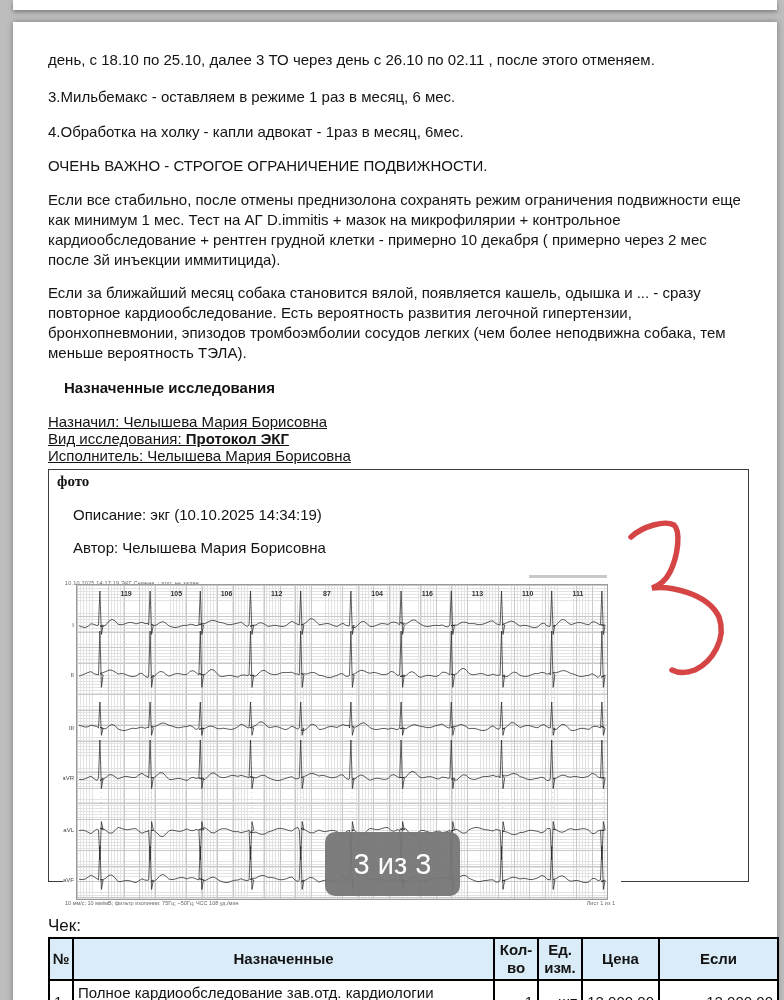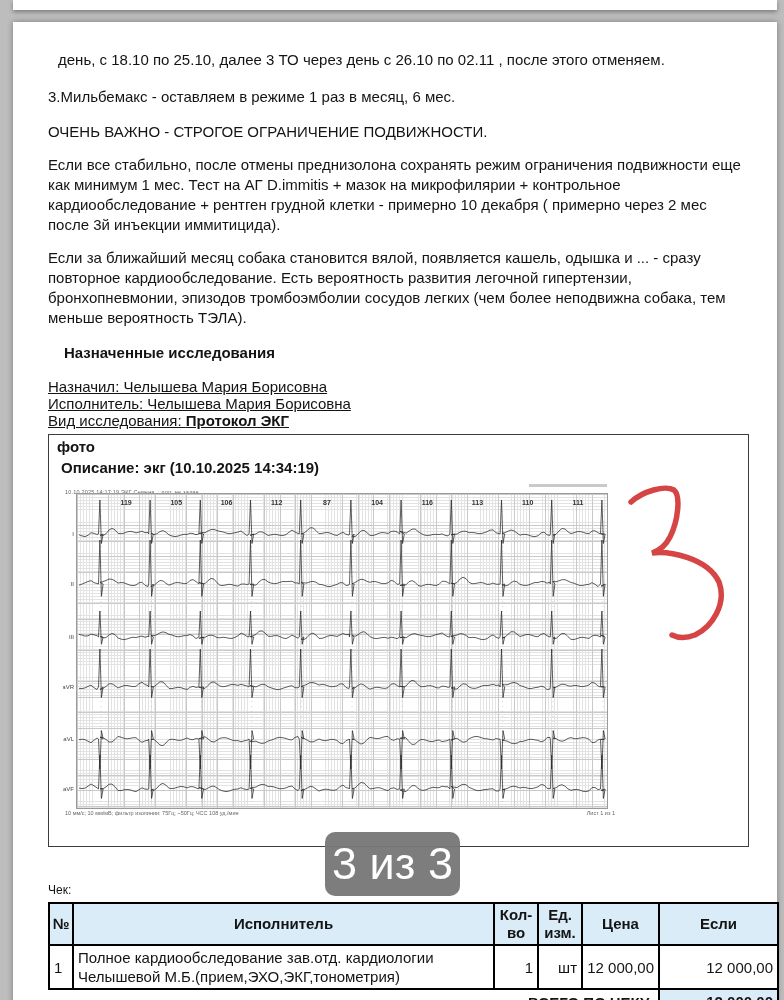--- a/index.html
+++ b/index.html
@@ -11,33 +11,33 @@
   }
   .prev-page{
     position:absolute;left:13px;top:0;width:764px;height:10px;
     background:#fff;box-shadow:0 2px 4px rgba(0,0,0,.35);
   }
   .page{
     position:absolute;left:13px;top:22px;width:764px;height:1010px;
     background:#fff;box-shadow:0 0 6px rgba(0,0,0,.35);
   }
   .content{padding:30px 28px 0 35px;font-size:15px;line-height:21.5px;}
-  .clip-line{height:16px;overflow:hidden;margin-bottom:18px;margin-left:10px;}
+  .clip-line{height:16px;overflow:hidden;margin-bottom:18px;}
   .clip-line p{margin:-3px 0 0 0;}
   .content p.para{margin:0 0 13px 0;}
   .content p.para4{line-height:20px;}
   .content p.last{margin-bottom:12px;}
   .studies-title{font-weight:bold;margin:16px;line-height:18px;}
   .studies-line{margin:0;line-height:17px;text-decoration:underline;}
   .photo-box{
     margin-top:5px;border:1px solid #3c3c3c;height:413px;
     padding:3px 8px;box-sizing:border-box;position:relative;
   }
-  .photo-title{font-weight:bold;line-height:17px;margin:0;}
-  .photo-line{line-height:17px;margin:4px;font-weight:bold;}
+  .photo-title{font-weight:bold;line-height:17px;margin:0;font-family:Liberation Serif, serif;}
+  .photo-line{line-height:17px;margin:16px;}
   .ecg-figure{
     position:relative;margin:5px 0 0 6px;width:558px;height:345px;background:#fff;
   }
   .ecg-grid{
     position:absolute;left:13px;top:12px;width:532px;height:316px;
     border:1px solid #9a9a9a;box-sizing:border-box;
     background:
       repeating-linear-gradient(to right,#c9c9c9 0 .8px,transparent .8px 15.6px),
       repeating-linear-gradient(to bottom,#c9c9c9 0 .8px,transparent .8px 15.6px),
       repeating-linear-gradient(to right,#e3e3e3 0 .6px,transparent .6px 3.1px),
@@ -51,23 +51,23 @@
   .ecg-header-right{
     position:absolute;right:14px;top:3px;width:78px;height:3px;background:#c9c9c9;
   }
   .ecg-footer-left{position:absolute;left:2px;bottom:2px;font-size:5.5px;color:#666;}
   .ecg-footer-right{position:absolute;right:6px;bottom:2px;font-size:5.5px;color:#666;}
   .annotation-3{position:absolute;left:572px;top:37px;pointer-events:none;}
   .page-indicator{
     position:absolute;left:325px;top:832px;width:135px;height:64px;
     background:rgba(118,118,118,.95);border-radius:10px;
     display:flex;align-items:center;justify-content:center;
-    color:#fff;font-size:45px;z-index:5;
-  }
-  .receipt-label{margin:36px 0 0 0;font-size:12px;line-height:15px;}
+    color:#fff;font-size:29px;z-index:5;
+  }
+  .receipt-label{margin:36px 0 0 0;font-size:17px;line-height:15px;}
   table.receipt{
     border-collapse:collapse;margin-top:4px;width:729px;table-layout:fixed;
     font-size:15px;
   }
   table.receipt th,table.receipt td{border:2px solid #000;box-sizing:border-box;}
   table.receipt th{
     background:#d9ecf8;font-weight:bold;text-align:center;vertical-align:middle;
     padding:2px 1px;line-height:18px;height:40px;
   }
   table.receipt td{padding:2px 4px;vertical-align:middle;height:42px;line-height:19px;}
@@ -88,32 +88,34 @@
 <body>
 
 <div class="prev-page"></div>
 
 <div class="page">
   <div class="content">
     <div class="clip-line">
       <p>день, с 18.10 по 25.10, далее 3 ТО через день с 26.10 по 02.11 , после этого отменяем.</p>
     </div>
     <p class="para">3.Мильбемакс - оставляем в режиме 1 раз в месяц, 6 мес.</p>
+    <p class="para">4.Обработка на холку - капли адвокат - 1раз в месяц, 6мес.</p>
     <p class="para">ОЧЕНЬ ВАЖНО - СТРОГОЕ ОГРАНИЧЕНИЕ ПОДВИЖНОСТИ.</p>
     <p class="para para4">Если все стабильно, после отмены преднизолона сохранять режим ограничения подвижности еще как минимум 1 мес. Тест на АГ D.immitis + мазок на микрофилярии + контрольное кардиообследование + рентген грудной клетки - примерно 10 декабря ( примерно через 2 мес после 3й инъекции иммитицида).</p>
     <p class="para para4 last">Если за ближайший месяц собака становится вялой, появляется кашель, одышка и ... - сразу повторное кардиообследование. Есть вероятность развития легочной гипертензии, бронхопневмонии, эпизодов тромбоэмболии сосудов легких (чем более неподвижна собака, тем меньше вероятность ТЭЛА).</p>
 
     <p class="studies-title">Назначенные исследования</p>
     <p class="studies-line">Назначил: Челышева Мария Борисовна</p>
+    <p class="studies-line"><span>Вид исследования: </span><b>Протокол ЭКГ</b></p>
     <p class="studies-line">Исполнитель: Челышева Мария Борисовна</p>
-    <p class="studies-line"><span>Вид исследования: </span><b>Протокол ЭКГ</b></p>
 
     <div class="photo-box">
       <p class="photo-title">фото</p>
       <p class="photo-line">Описание: экг (10.10.2025 14:34:19)</p>
+      <p class="photo-line">Автор: Челышева Мария Борисовна</p>
 
       <div class="ecg-figure">
         <div class="ecg-header">10.10.2025 14:17:19 ЭКГ Семена, ; пол: не задан</div>
         <div class="ecg-header-right"></div>
         <div class="ecg-grid"></div>
         <svg id="ecg-svg" class="ecg-svg" width="558" height="345" viewBox="0 0 558 345">
             <line x1="38" y1="30" x2="38" y2="324" stroke="#b8b8b8" stroke-width="0.6" stroke-dasharray="1 4"></line>
             <line x1="88.2" y1="30" x2="88.2" y2="324" stroke="#b8b8b8" stroke-width="0.6" stroke-dasharray="1 4"></line>
             <line x1="138.4" y1="30" x2="138.4" y2="324" stroke="#b8b8b8" stroke-width="0.6" stroke-dasharray="1 4"></line>
             <line x1="188.60000000000002" y1="30" x2="188.60000000000002" y2="324" stroke="#b8b8b8" stroke-width="0.6" stroke-dasharray="1 4"></line>
@@ -163,21 +165,21 @@
         <col class="col-no">
           <col class="col-nom">
           <col class="col-qty">
         <col class="col-unit">
           <col class="col-price">
           <col class="col-sum">
       </colgroup>
       <thead>
         <tr>
           <th>№</th>
-          <th>Исполнитель</th>
+          <th>Назначенные</th>
           <th>Кол-во</th>
           <th>Ед. изм.</th>
           <th>Цена</th>
           <th>Если</th>
         </tr>
       </thead>
       <tbody>
         <tr>
           <td class="c-num">1</td>
           <td>Полное кардиообследование зав.отд. кардиологии Челышевой М.Б.(прием,ЭХО,ЭКГ,тонометрия)</td>

